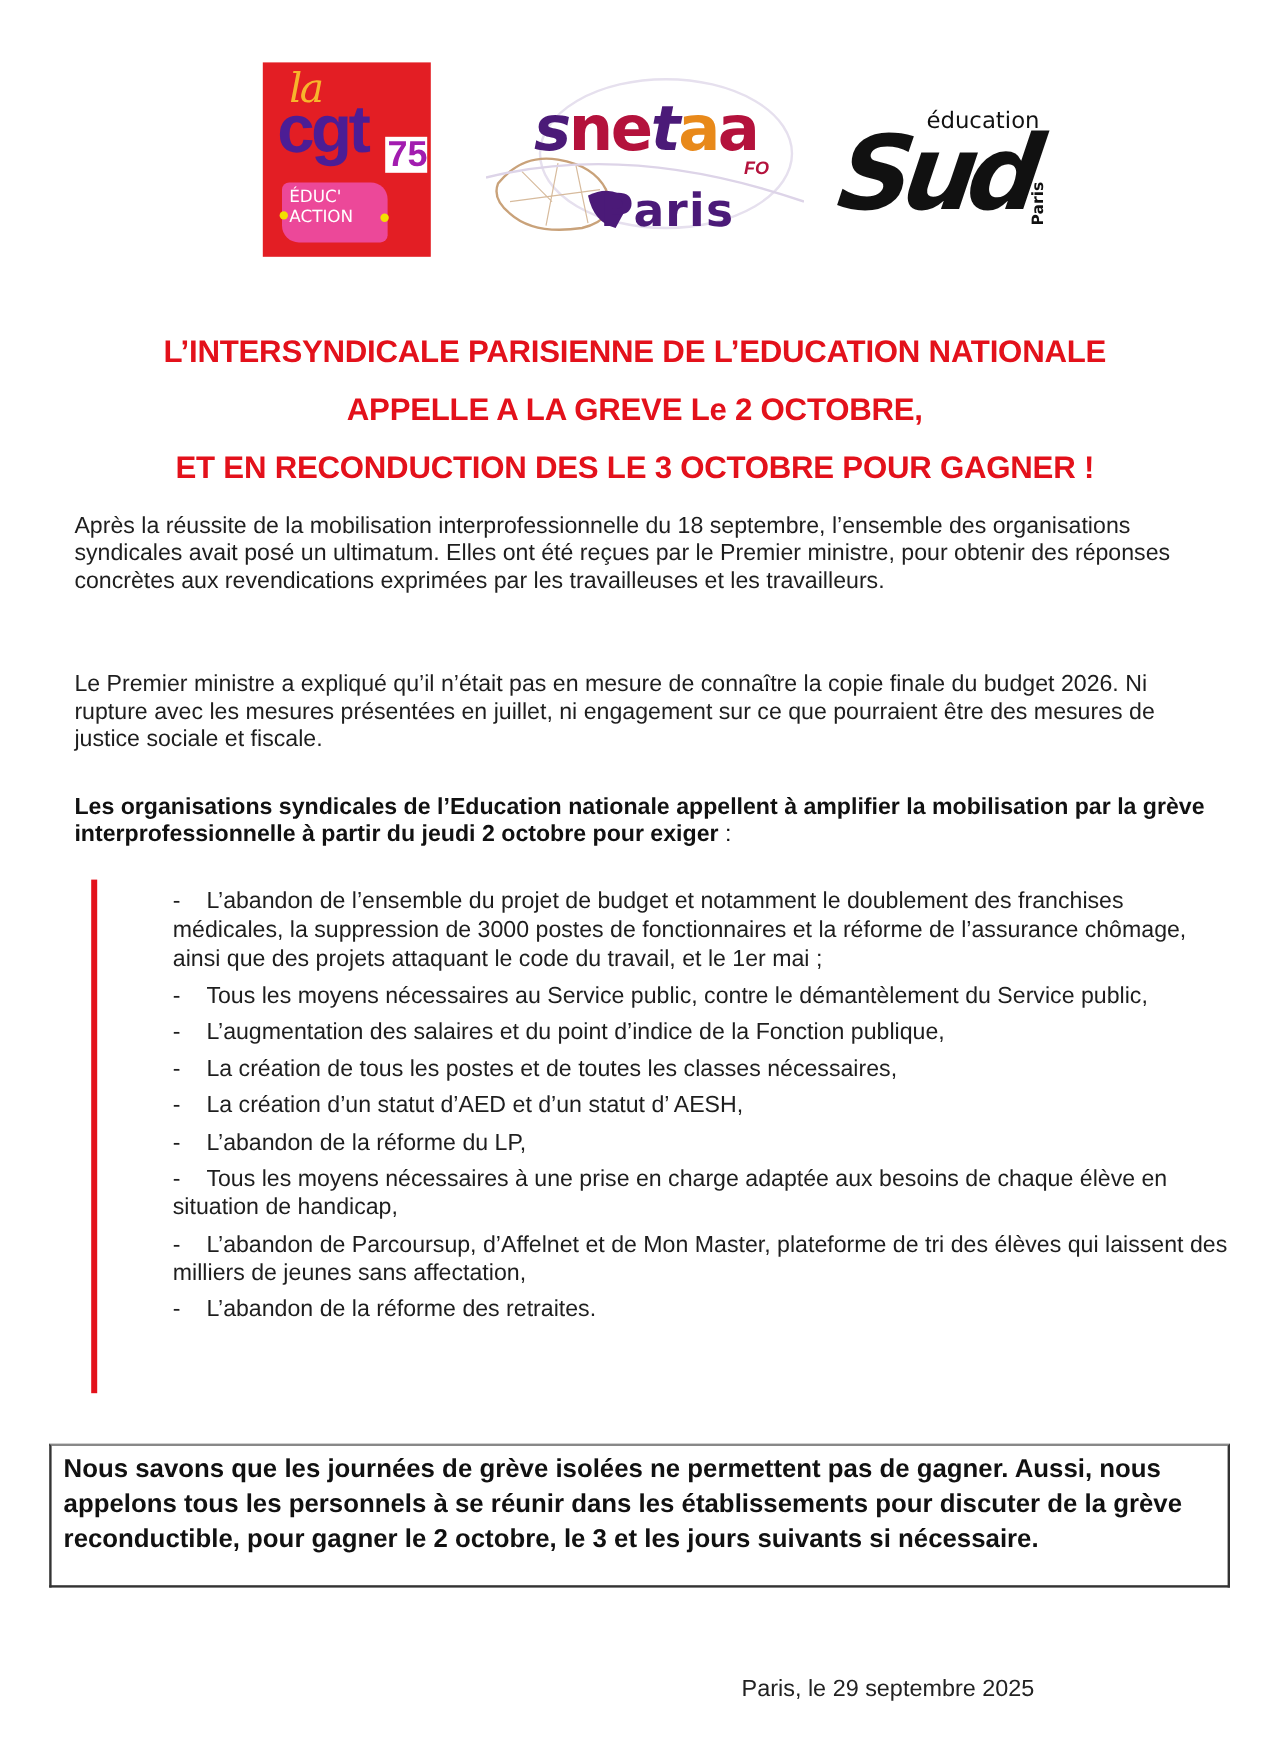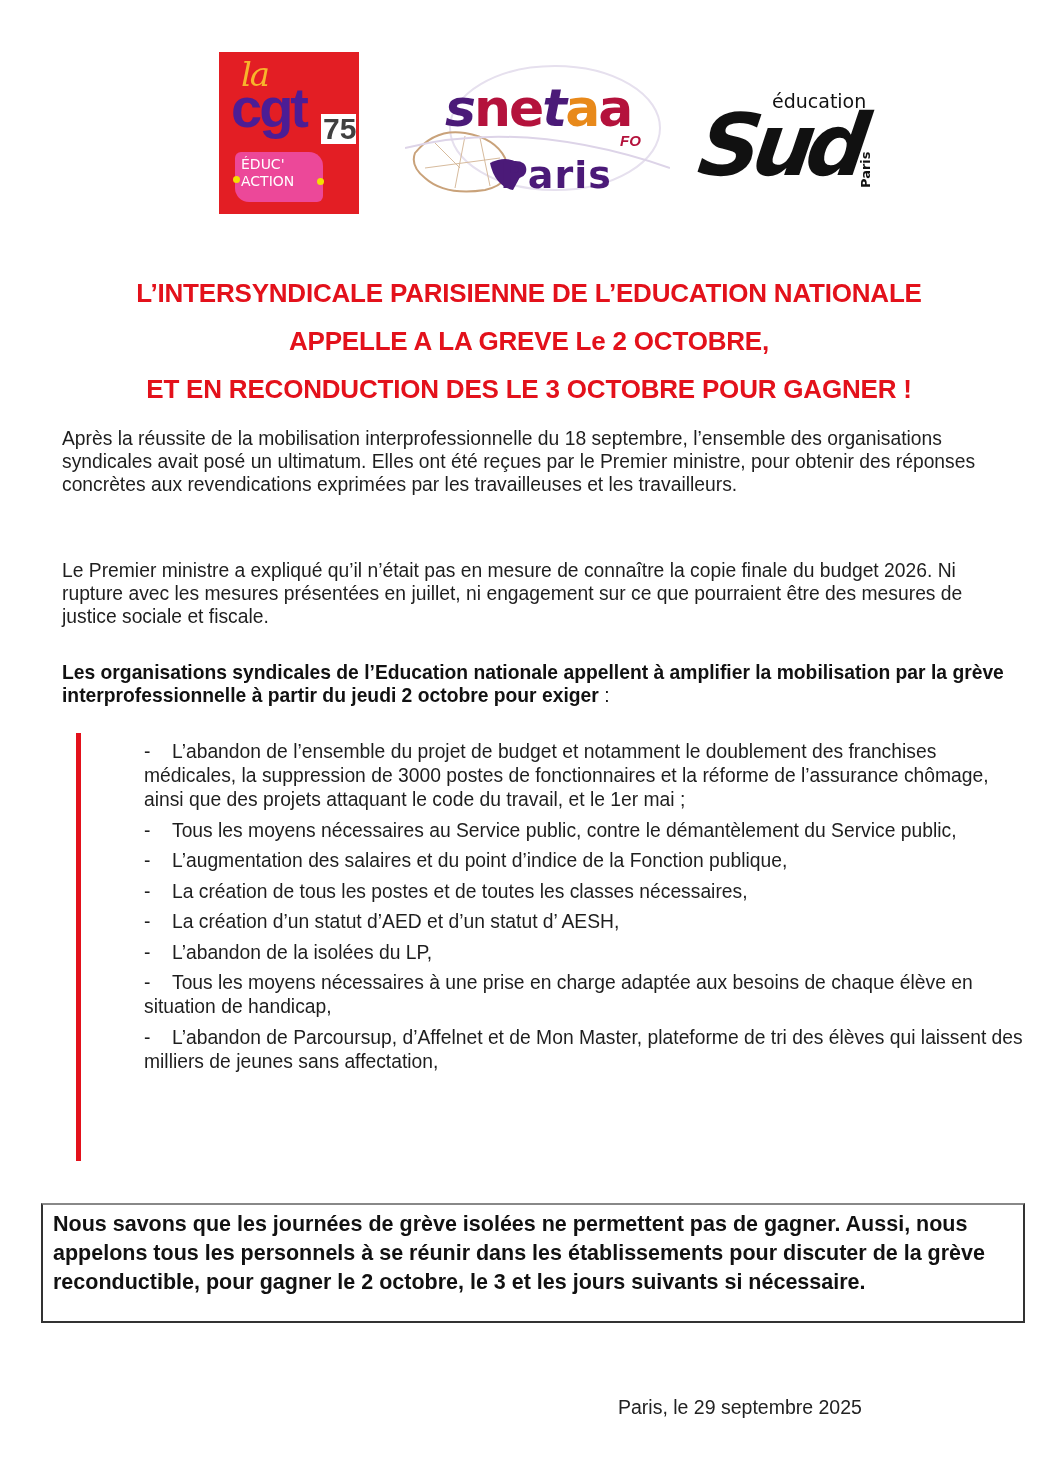--- a/index.html
+++ b/index.html
@@ -7,21 +7,21 @@
          font-family: "Liberation Sans", sans-serif; color: #1a1a1a; }
   .abs { position: absolute; }
 
   
   .logo-cgt { left: 219px; top: 52px; width: 120px; height: 162px; }
   .cgt-box { position: absolute; left: 0; top: 0; width: 140px; height: 162px; background: #e31e24; }
   .cgt-la { position: absolute; left: 22px; top: 2px; font-family: "DejaVu Serif", serif; font-style: italic;
             font-size: 34px; color: #f7b52c; letter-spacing: -2px; }
   .cgt-word { position: absolute; left: 12px; top: 28px; font-family: "Liberation Sans", sans-serif; font-weight: bold;
               font-size: 56px; color: #4c1d95; letter-spacing: -3px; line-height: 56px; }
-  .cgt-75 { position: absolute; left: 102px; top: 62px; font-weight: bold; font-size: 30px; color: #404040;
+  .cgt-75 { position: absolute; left: 102px; top: 62px; font-weight: bold; font-size: 30px; color: #a21caf;
             background: #fff; line-height: 30px; padding: 0 0 0 2px; }
   .cgt-educ { position: absolute; left: 16px; top: 100px; width: 88px; height: 50px; background: #ec4899;
               color: #fff; font-family: "DejaVu Sans", sans-serif; font-size: 14px; line-height: 17px;
               padding: 4px 0 0 6px; box-sizing: border-box; border-radius: 6px 14px 6px 14px; }
   .cgt-educ span { display: block; }
   .cgt-arrow { position: absolute; width: 7px; height: 7px; background: #f2e100; border-radius: 50%; }
 
   .logo-snetaa { left: 405px; top: 58px; width: 265px; height: 150px; }
   .logo-snetaa svg { position: absolute; left: 0; top: 0; }
   .snetaa-word { position: absolute; left: 40px; top: 20px; font-family: "DejaVu Sans", sans-serif; font-weight: bold;
@@ -111,20 +111,21 @@
 <div class="abs para p3"><span> Les organisations syndicales de l’Education nationale appellent à amplifier la mobilisation par la grève interprofessionnelle à partir du jeudi 2 octobre pour exiger</span><span class="colon"> :</span></div>
 
 <div class="abs red-bar"></div>
 
 <ul class="abs demands">
   <li><span class="dash">-</span><span>L’abandon de l’ensemble du projet de budget et notamment le doublement des franchises médicales, la suppression de 3000 postes de fonctionnaires et la réforme de l’assurance chômage, ainsi que des projets attaquant le code du travail, et le 1er mai ;</span></li>
   <li><span class="dash">-</span><span>Tous les moyens nécessaires au Service public, contre le démantèlement du Service public,</span></li>
   <li><span class="dash">-</span><span>L’augmentation des salaires et du point d’indice de la Fonction publique,</span></li>
   <li><span class="dash">-</span><span>La création de tous les postes et de toutes les classes nécessaires,</span></li>
   <li><span class="dash">-</span><span>La création d’un statut d’AED et d’un statut d’ AESH,</span></li>
-  <li><span class="dash">-</span><span>L’abandon de la isolées du LP,</span></li>
+  <li><span class="dash">-</span><span>L’abandon de la réforme du LP,</span></li>
   <li><span class="dash">-</span><span>Tous les moyens nécessaires à une prise en charge adaptée aux besoins de chaque élève en situation de handicap,</span></li>
   <li><span class="dash">-</span><span>L’abandon de Parcoursup, d’Affelnet et de Mon Master, plateforme de tri des élèves qui laissent des milliers de jeunes sans affectation,</span></li>
+  <li><span class="dash">-</span><span>L’abandon de la réforme des retraites.</span></li>
 </ul>
 
 <div class="abs callout">Nous savons que les journées de grève isolées ne permettent pas de gagner. Aussi, nous appelons tous les personnels à se réunir dans les établissements pour discuter de la grève reconductible, pour gagner le 2 octobre, le 3 et les jours suivants si nécessaire.</div>
 
 <div class="abs signature">Paris, le 29 septembre 2025</div>
 
 </body></html>

